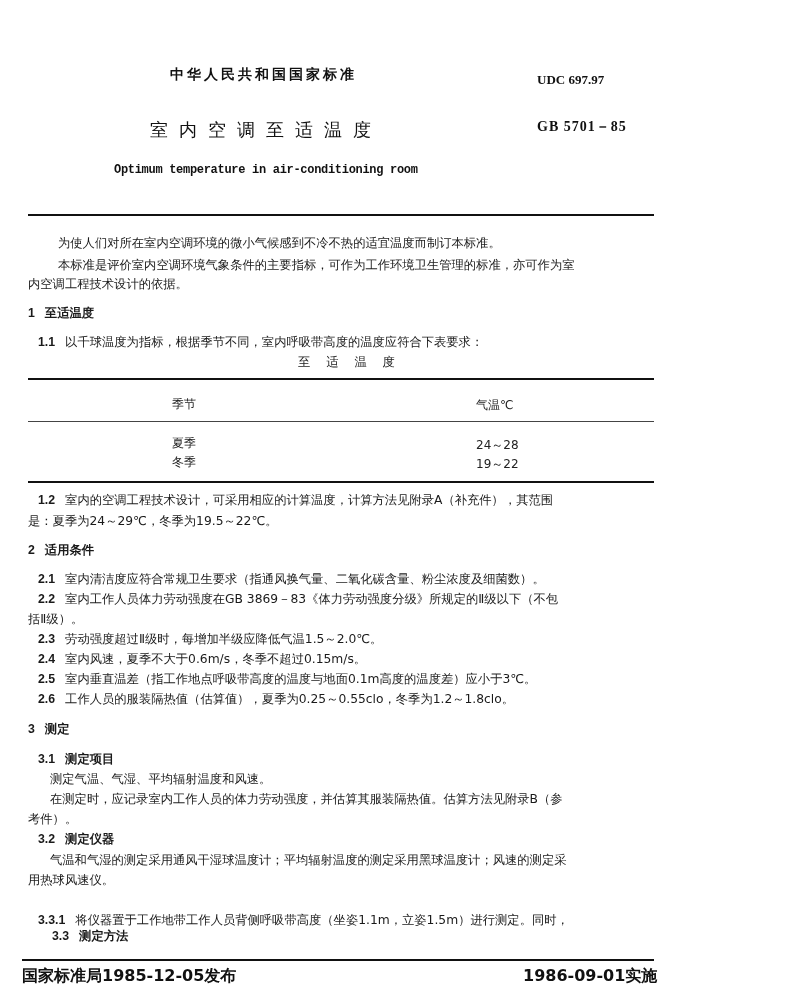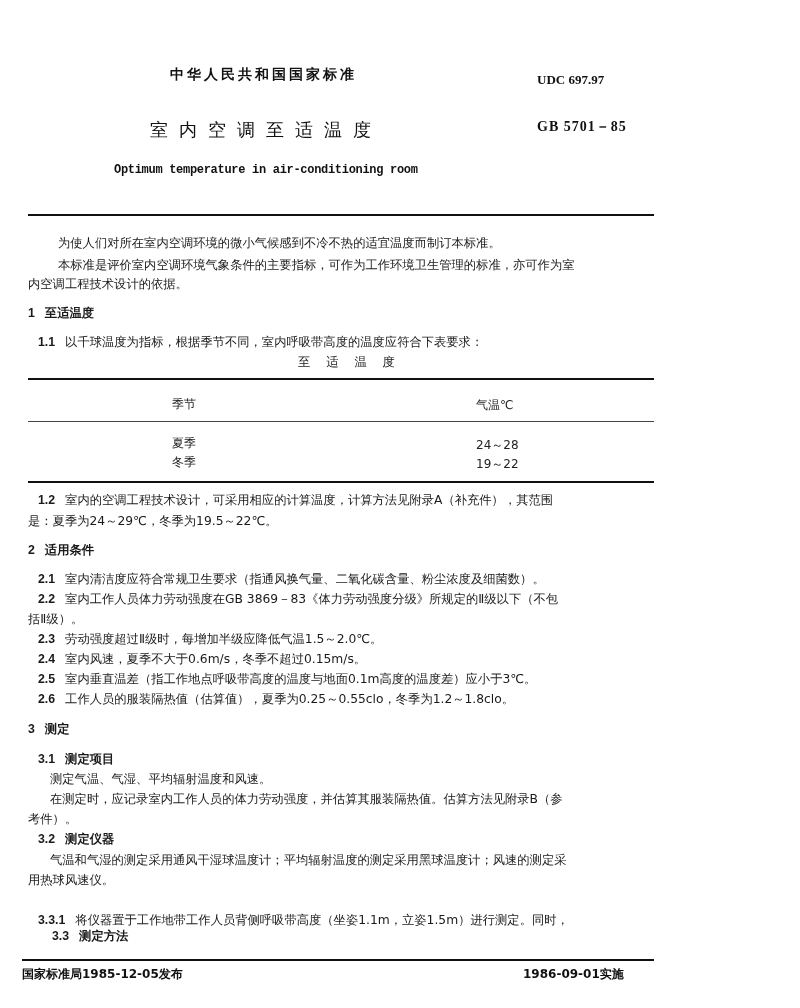--- a/index.html
+++ b/index.html
@@ -13,21 +13,21 @@
   .udc { left: 537px; top: 72px; font-size: 13px; font-weight: bold; font-family: "Liberation Serif", serif; }
   .title { left: 150px; top: 118px; font-size: 18px; letter-spacing: 11px; font-family: "DejaVu Sans", sans-serif; }
   .gbno { left: 537px; top: 118px; font-size: 14px; font-weight: bold; font-family: "Liberation Serif", serif; letter-spacing: 1px; }
   .entitle { left: 114px; top: 163px; font-size: 12px; font-weight: bold; font-family: "Liberation Mono", monospace; letter-spacing: -0.3px; }
   .rule { position: absolute; left: 28px; width: 626px; height: 2px; background: #111; }
   .rule.thin { height: 1px; background: #444; }
   .p { font-size: 12.3px; font-family: "DejaVu Sans", sans-serif; color: #1a1a1a; }
   .b { font-weight: bold; }
   .num { display: inline-block; font-weight: bold; font-family: "Liberation Sans", sans-serif; margin-right: 10px; }
   .tbl-cell { font-size: 12px; font-family: "DejaVu Sans", sans-serif; color: #222; }
-  .footer { font-size: 12px; font-weight: bold; font-family: "DejaVu Sans", sans-serif; }
+  .footer { font-size: 16px; font-weight: bold; font-family: "DejaVu Sans", sans-serif; }
 </style>
 </head>
 <body>
 
 <div class="abs org">中华人民共和国国家标准</div>
 <div class="abs udc">UDC 697.97</div>
 <div class="abs title">室内空调至适温度</div>
 <div class="abs gbno">GB 5701－85</div>
 <div class="abs entitle">Optimum temperature in air-conditioning room</div>
 

